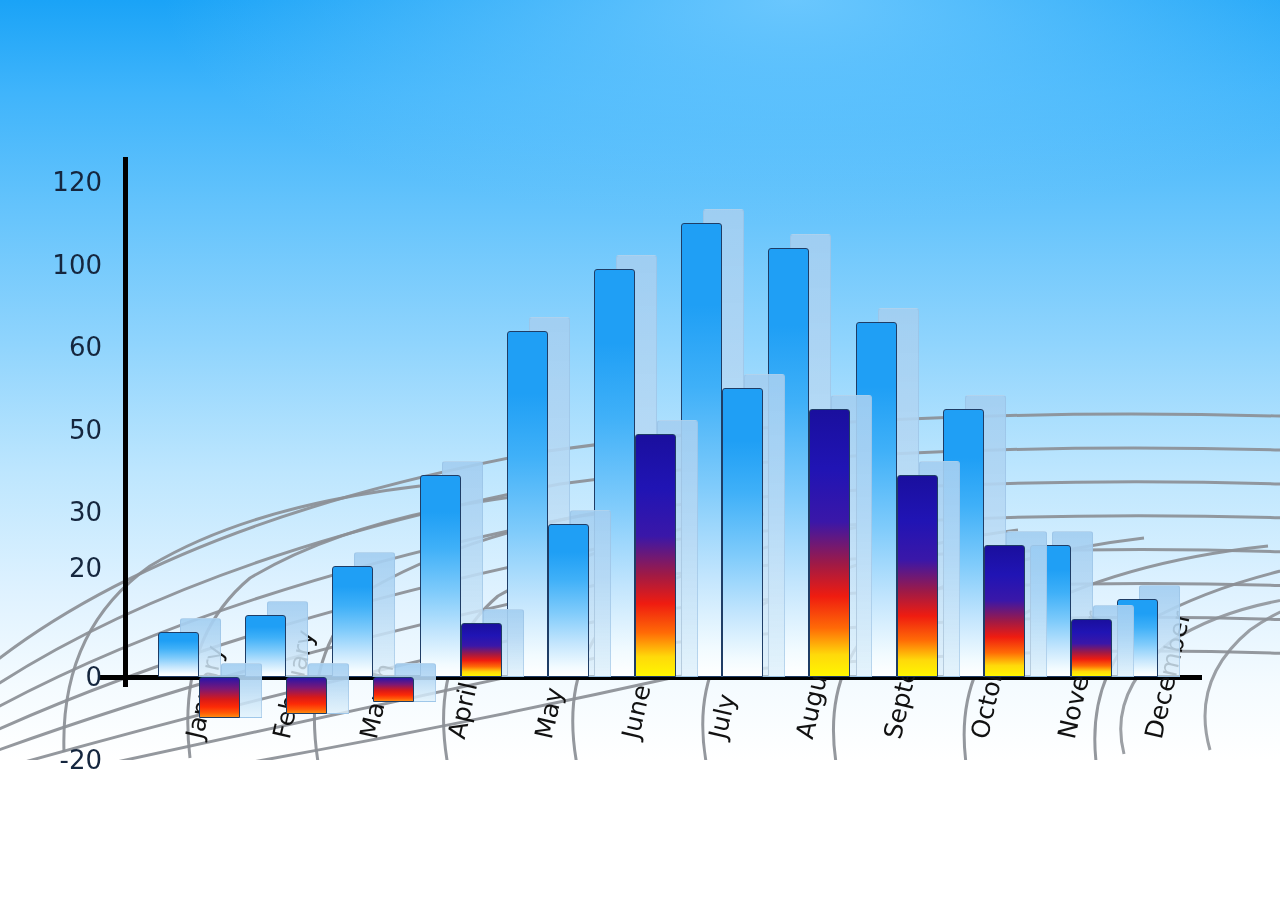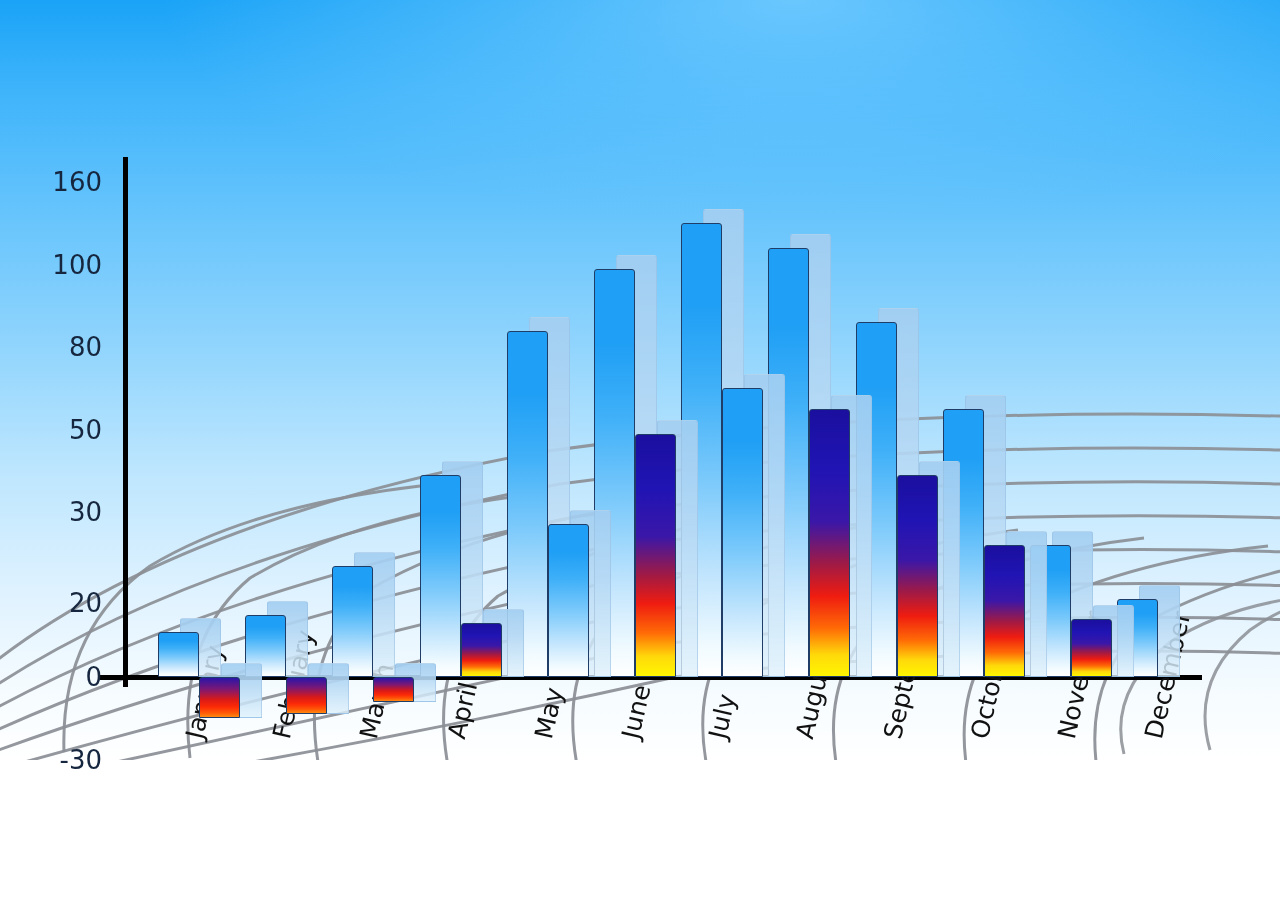--- a/index.html
+++ b/index.html
@@ -178,28 +178,28 @@
 
       <path d="M 1210 370 Q 1190 300 1250 250 Q 1300 214 1380 204"></path>
       <path d="M 1124 374 Q 1108 312 1170 262 Q 1226 226 1310 216"></path>
     </g>
   </svg>
 
   <div class="plot">
     <div class="y-axis"></div>
     <div class="x-axis"></div>
     <div id="yticks">
-        <div class="ytick-label" style="top: 759.5px; left: 40px;">-30</div>
+        <div class="ytick-label" style="top: 759.5px; left: 40px;">-20</div>
         <div class="ytick-label" style="top: 677px; left: 40px;">0</div>
-        <div class="ytick-label" style="top: 603px; left: 40px;">20</div>
+        <div class="ytick-label" style="top: 568px; left: 40px;">20</div>
         <div class="ytick-label" style="top: 512px; left: 40px;">30</div>
         <div class="ytick-label" style="top: 429.5px; left: 40px;">50</div>
-        <div class="ytick-label" style="top: 347px; left: 40px;">80</div>
+        <div class="ytick-label" style="top: 347px; left: 40px;">60</div>
         <div class="ytick-label" style="top: 264.5px; left: 40px;">100</div>
-        <div class="ytick-label" style="top: 182px; left: 40px;">160</div>
+        <div class="ytick-label" style="top: 182px; left: 40px;">120</div>
       </div>
     <div id="bars">
         <div class="bar-shadow" style="left: 180px; top: 617.625px; width: 41px; height: 59.375px; z-index: 200;"></div>
         <div class="bar-face blue-pos" style="left: 158px; top: 631.625px; width: 41px; height: 45.375px; z-index: 201;"></div>
         <div class="bar-shadow" style="left: 221px; top: 663px; width: 41px; height: 55.25px; z-index: 202;"></div>
         <div class="bar-face fire-neg" style="left: 199px; top: 677px; width: 41px; height: 41.25px; z-index: 203;"></div>
         <div class="bar-shadow" style="left: 267.2px; top: 601.125px; width: 41px; height: 75.875px; z-index: 190;"></div>
         <div class="bar-face blue-pos" style="left: 245.2px; top: 615.125px; width: 41px; height: 61.875px; z-index: 191;"></div>
         <div class="bar-shadow" style="left: 308.2px; top: 663px; width: 41px; height: 51.125px; z-index: 192;"></div>
         <div class="bar-face fire-neg" style="left: 286.2px; top: 677px; width: 41px; height: 37.125px; z-index: 193;"></div>

